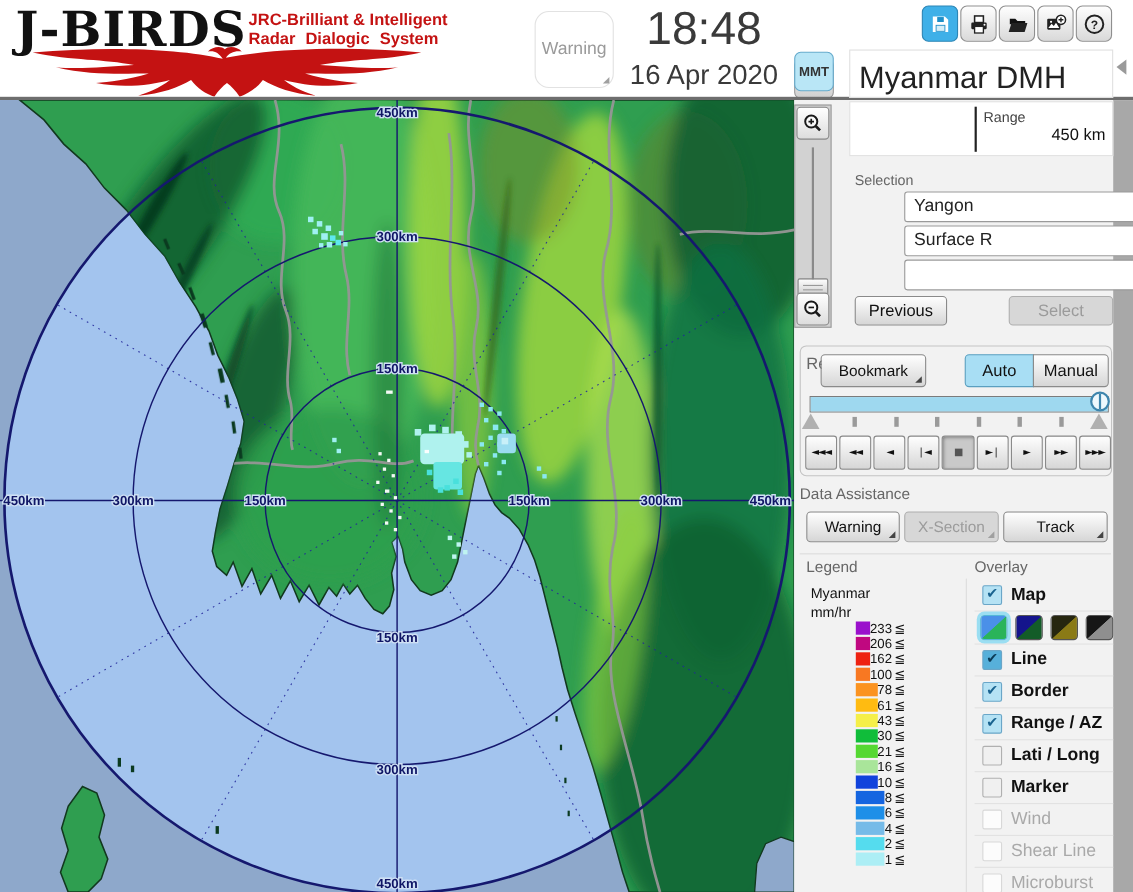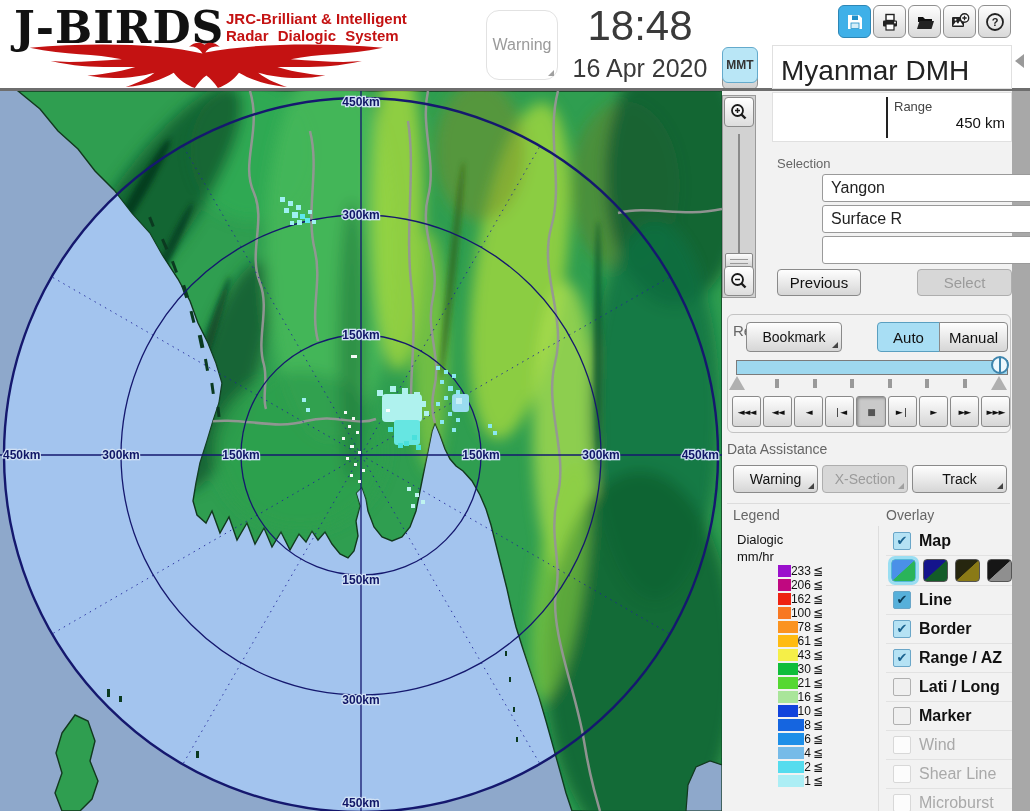--- a/index.html
+++ b/index.html
@@ -498,21 +498,21 @@
   </div>
   <div class="btn da-btn" style="left:912px; top:465px; width:95px; height:28px">
     <span>Track</span>
     <span class="corner"></span>
   </div>
 
   <div class="sep-h" style="left:727px; top:503px; width:283px; height:1px"></div>
   <div class="sep-v" style="left:878px; top:526px; width:1px; height:285px"></div>
 
   <div class="panel-label" style="left:733px; top:507px; font-size:14px">Legend</div>
-  <div class="panel-label" style="left:737px; top:532px; font-size:13px; color:#111">Dialogic</div>
+  <div class="panel-label" style="left:737px; top:532px; font-size:13px; color:#111">Myanmar</div>
   <div class="panel-label" style="left:737px; top:549px; font-size:13px; color:#111">mm/hr</div>
   <div id="legend-rows">
       <div class="lrow">
         <div class="lsw" style="background: rgb(154, 16, 204);"></div>
         <span class="lval">233</span>
         <span class="lsuf">≦</span>
       </div>
       <div class="lrow">
         <div class="lsw" style="background: rgb(192, 8, 128);"></div>
         <span class="lval">206</span>

